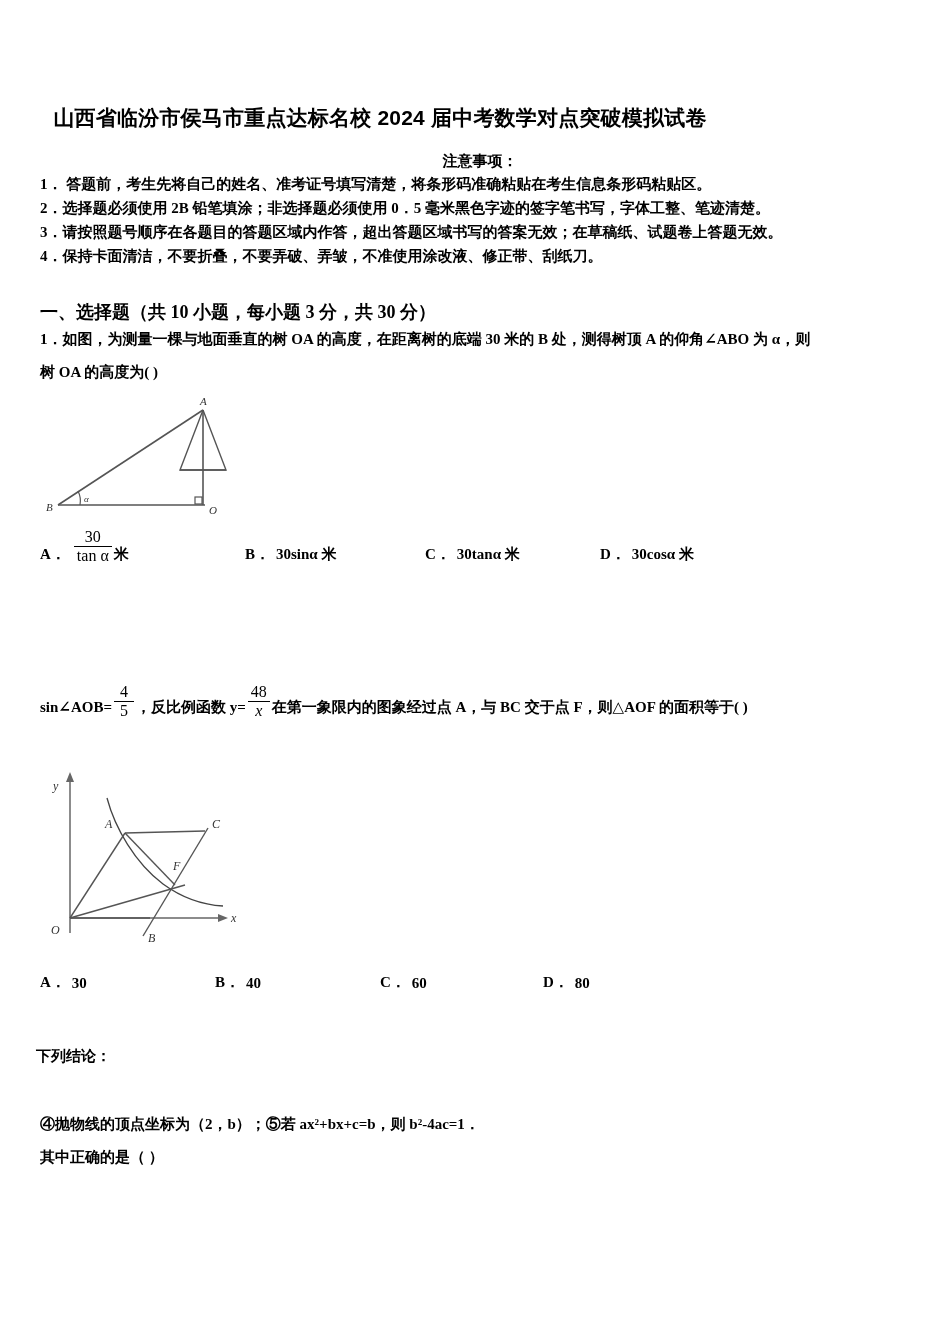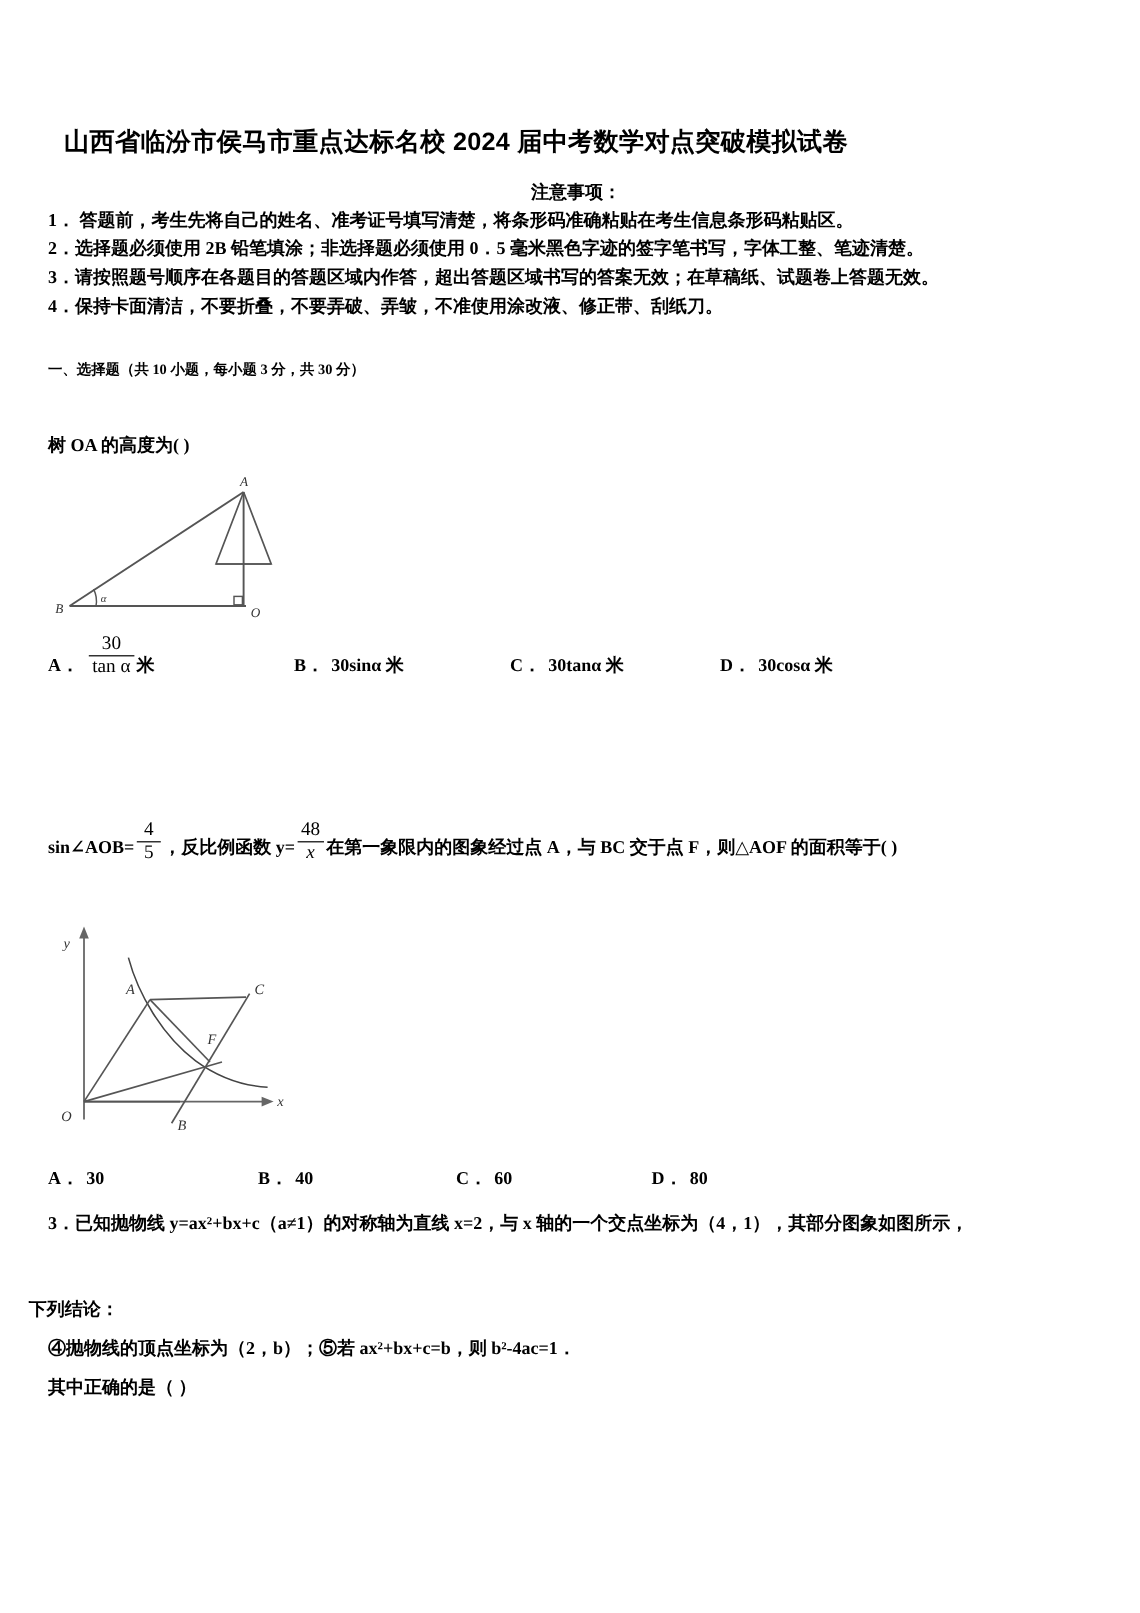--- a/index.html
+++ b/index.html
@@ -58,21 +58,21 @@
     white-space: nowrap;
   }
 
   
   .section-heading {
     position: absolute;
     left: 40px;
     top: 300px;
     font-family: "Liberation Serif", "DejaVu Serif", serif;
     font-weight: bold;
-    font-size: 12px;
+    font-size: 18px;
     white-space: nowrap;
   }
 
   
   .q-text {
     position: absolute;
     font-family: "Liberation Serif", "DejaVu Serif", serif;
     font-weight: bold;
     font-size: 15px;
     line-height: 24px;
@@ -139,20 +139,21 @@
   <div class="notes">
     <div class="notes-heading">注意事项：</div>
     <div class="note-line">1． 答题前，考生先将自己的姓名、准考证号填写清楚，将条形码准确粘贴在考生信息条形码粘贴区。</div>
     <div class="note-line">2．选择题必须使用 2B 铅笔填涂；非选择题必须使用 0．5 毫米黑色字迹的签字笔书写，字体工整、笔迹清楚。</div>
     <div class="note-line">3．请按照题号顺序在各题目的答题区域内作答，超出答题区域书写的答案无效；在草稿纸、试题卷上答题无效。</div>
     <div class="note-line">4．保持卡面清洁，不要折叠，不要弄破、弄皱，不准使用涂改液、修正带、刮纸刀。</div>
   </div>
 
   <div class="section-heading">一、选择题（共 10 小题，每小题 3 分，共 30 分）</div>
 
+  <div class="q-text" style="left:40px; top:327px;">1．如图，为测量一棵与地面垂直的树 OA 的高度，在距离树的底端 30 米的 B 处，测得树顶 A 的仰角∠ABO 为 α，则</div>
   <div class="q-text" style="left:40px; top:360px;">树 OA 的高度为(     )</div>
 
   <div class="figure" style="left:40px; top:392px;">
     <svg width="230" height="128" viewBox="0 0 230 128">
 
       <line x1="18" y1="113" x2="165" y2="113" stroke="#555" stroke-width="1.6"></line>
 
       <line x1="18" y1="113" x2="163" y2="18" stroke="#555" stroke-width="1.6"></line>
 
       <line x1="163" y1="18" x2="163" y2="113" stroke="#555" stroke-width="1.6"></line>
@@ -255,18 +256,17 @@
     <div class="opt" style="left:340px;">
       <span class="lbl">C．</span>
       <span>60</span>
     </div>
     <div class="opt" style="left:503px;">
       <span class="lbl">D．</span>
       <span>80</span>
     </div>
   </div>
 
-  <div class="q-text" style="left:40px; top:1008px;">3．已知抛物线 y=ax²+bx+c（a≠1）的对称轴为直线 x=2，与 x 轴的一个交点坐标为（4，1），其部分图象如图所示，</div>
-  <div class="q-text" style="left:24px; top:1044px;margin-top:36px;">下列结论：</div>
+  <div class="q-text" style="left:36px; top:1044px;">下列结论：</div>
   <div class="q-text" style="left:40px; top:1112px;">④抛物线的顶点坐标为（2，b）；⑤若 ax²+bx+c=b，则 b²‑4ac=1．</div>
   <div class="q-text" style="left:40px; top:1145px;">其中正确的是（      ）</div>
 
 </div>
 
 </body></html>

